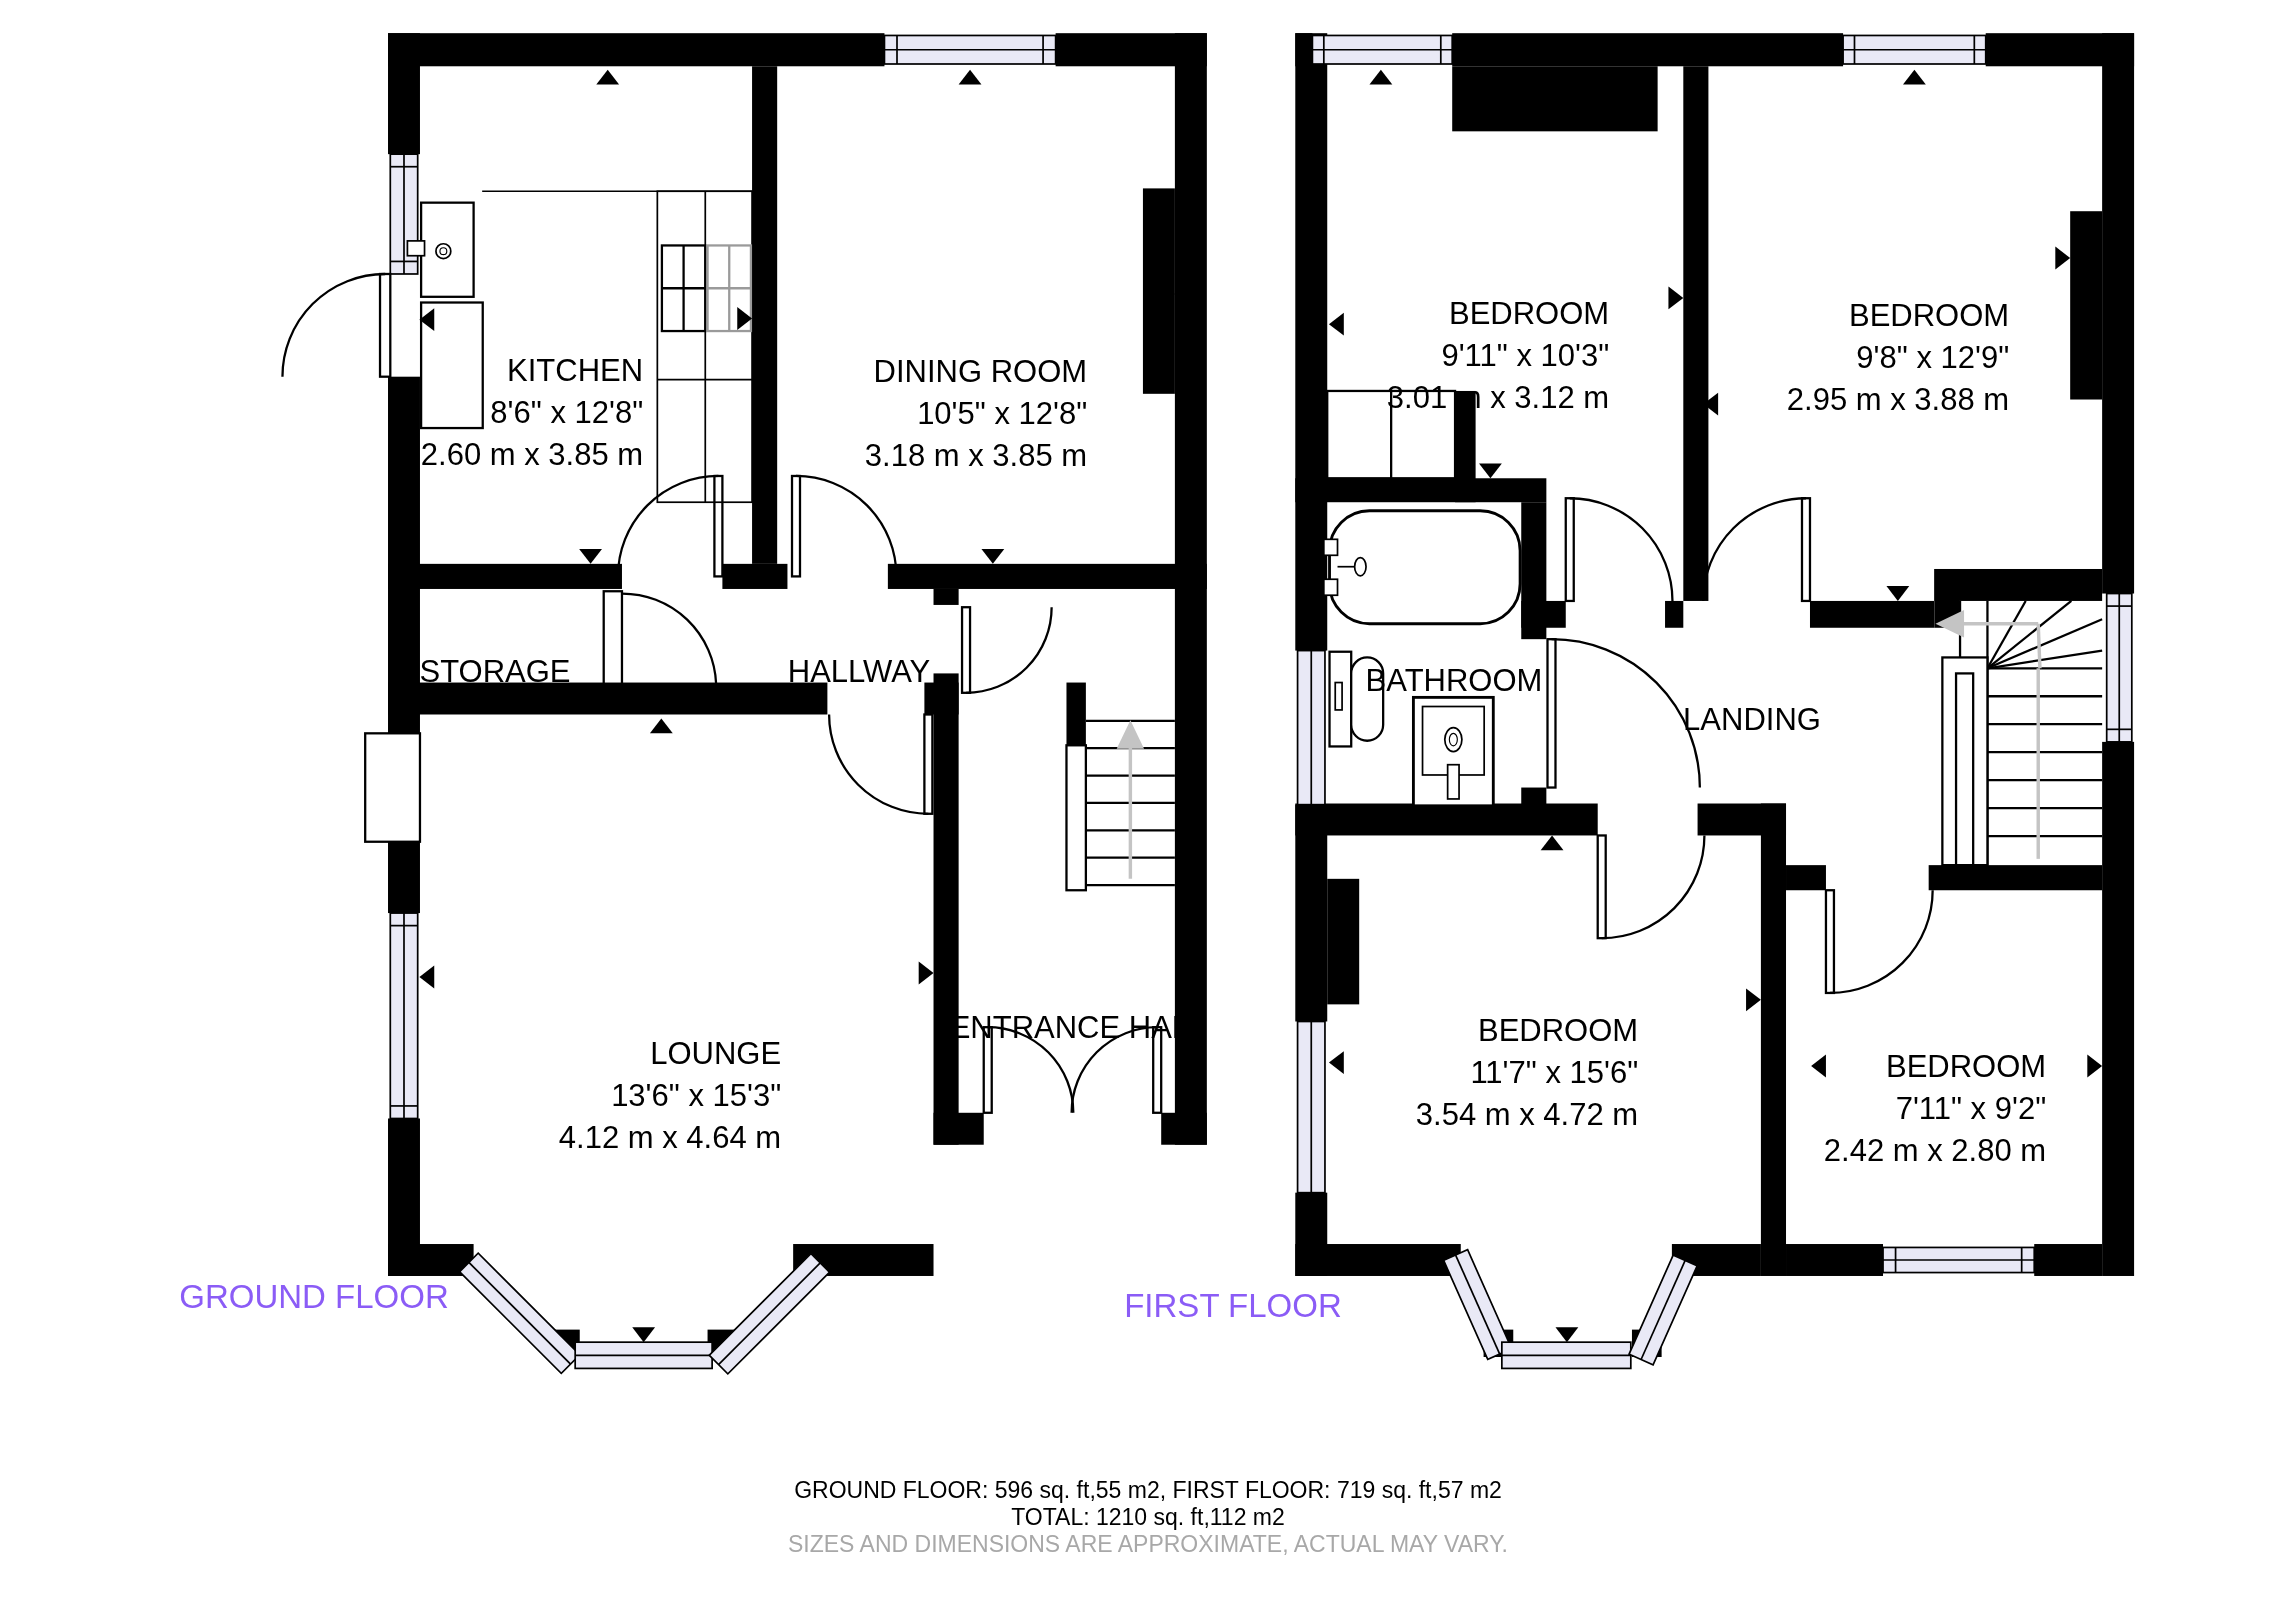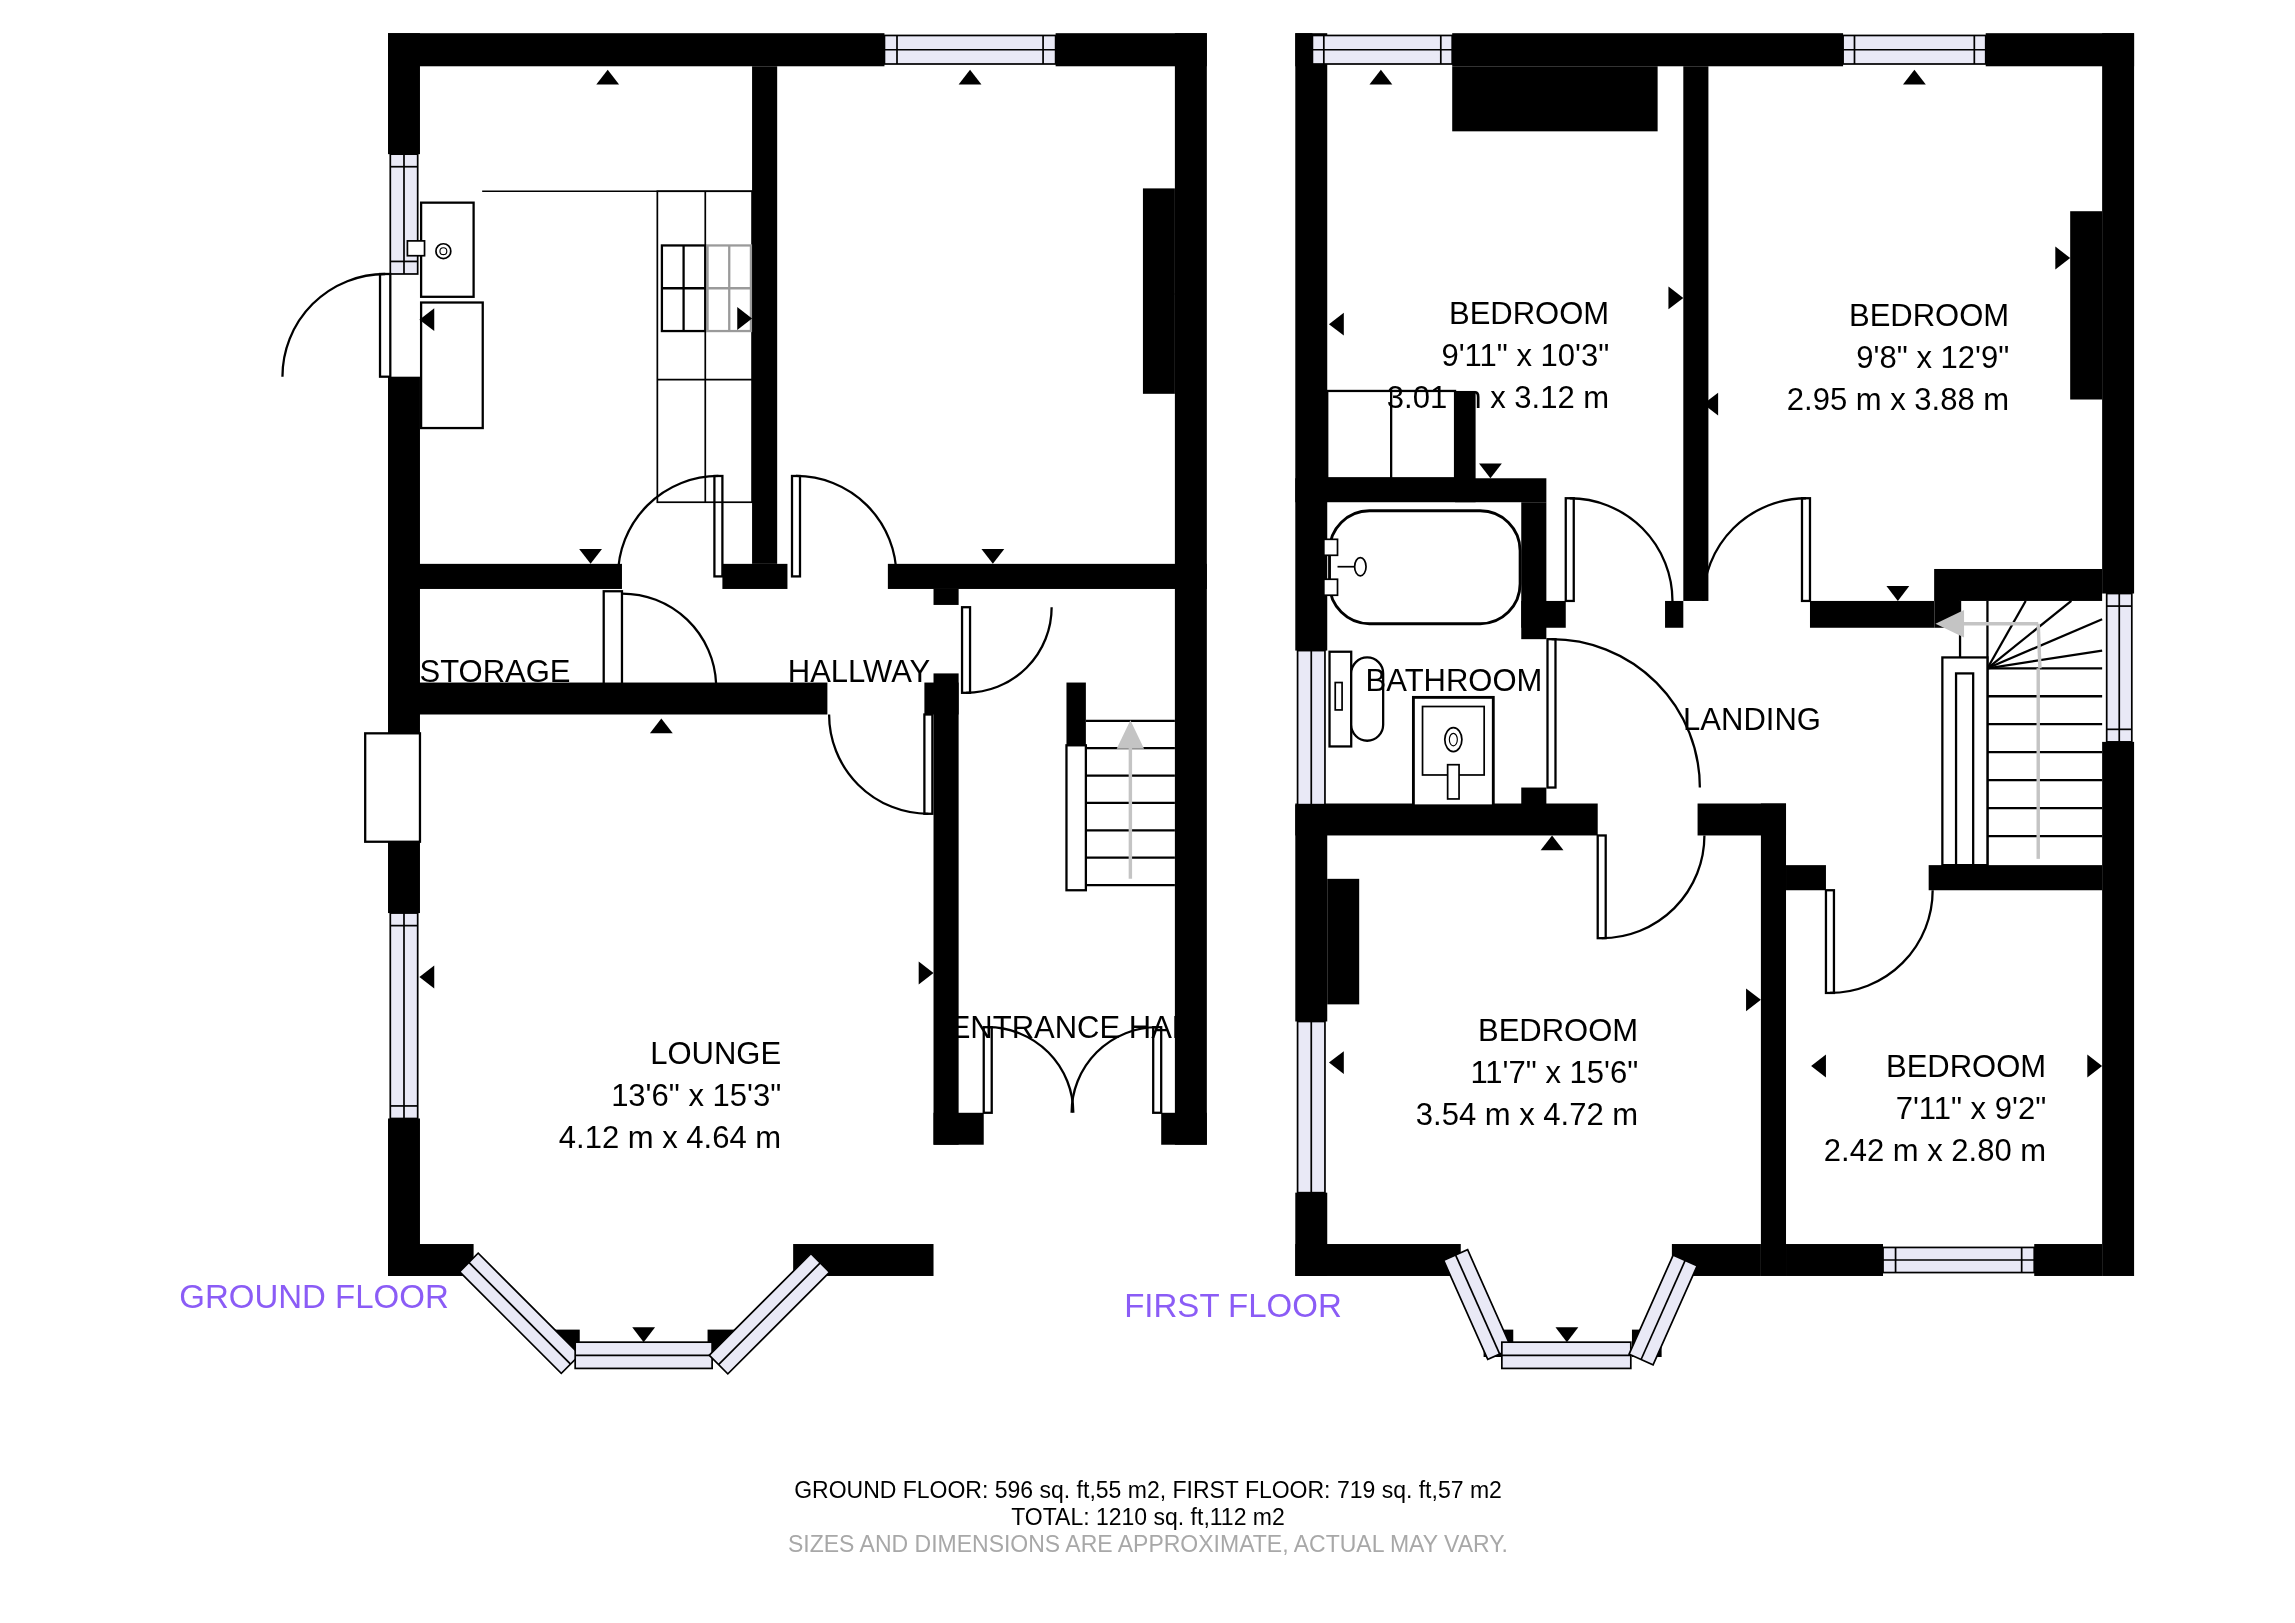--- a/index.html
+++ b/index.html
@@ -336,20 +336,30 @@
       <polygon points="2700,1490 2740,1490 2720,1464"></polygon>
       <polygon points="2355,1842 2355,1882 2329,1862"></polygon>
       <polygon points="3060,1732 3060,1772 3086,1752"></polygon>
       <polygon points="2726,2326 2766,2326 2746,2352"></polygon>
       <polygon points="3200,1848 3200,1888 3174,1868"></polygon>
       <polygon points="3658,1848 3658,1888 3684,1868"></polygon>
     </g>
   </g>
 </svg>
 
+  <div class="room-label" style="left:532px;top:377px;">
+    <div>KITCHEN</div>
+    <div>8'6" x 12'8"</div>
+    <div>2.60 m x 3.85 m</div>
+  </div>
+  <div class="room-label" style="left:976px;top:378px;">
+    <div>DINING ROOM</div>
+    <div>10'5" x 12'8"</div>
+    <div>3.18 m x 3.85 m</div>
+  </div>
   <div class="room-label" style="left:495px;top:636px;">
     <div>STORAGE</div>
   </div>
   <div class="room-label" style="left:859px;top:636px;">
     <div>HALLWAY</div>
   </div>
   <div class="room-label" style="left:670px;top:1060px;">
     <div>LOUNGE</div>
     <div>13'6" x 15'3"</div>
     <div>4.12 m x 4.64 m</div>

